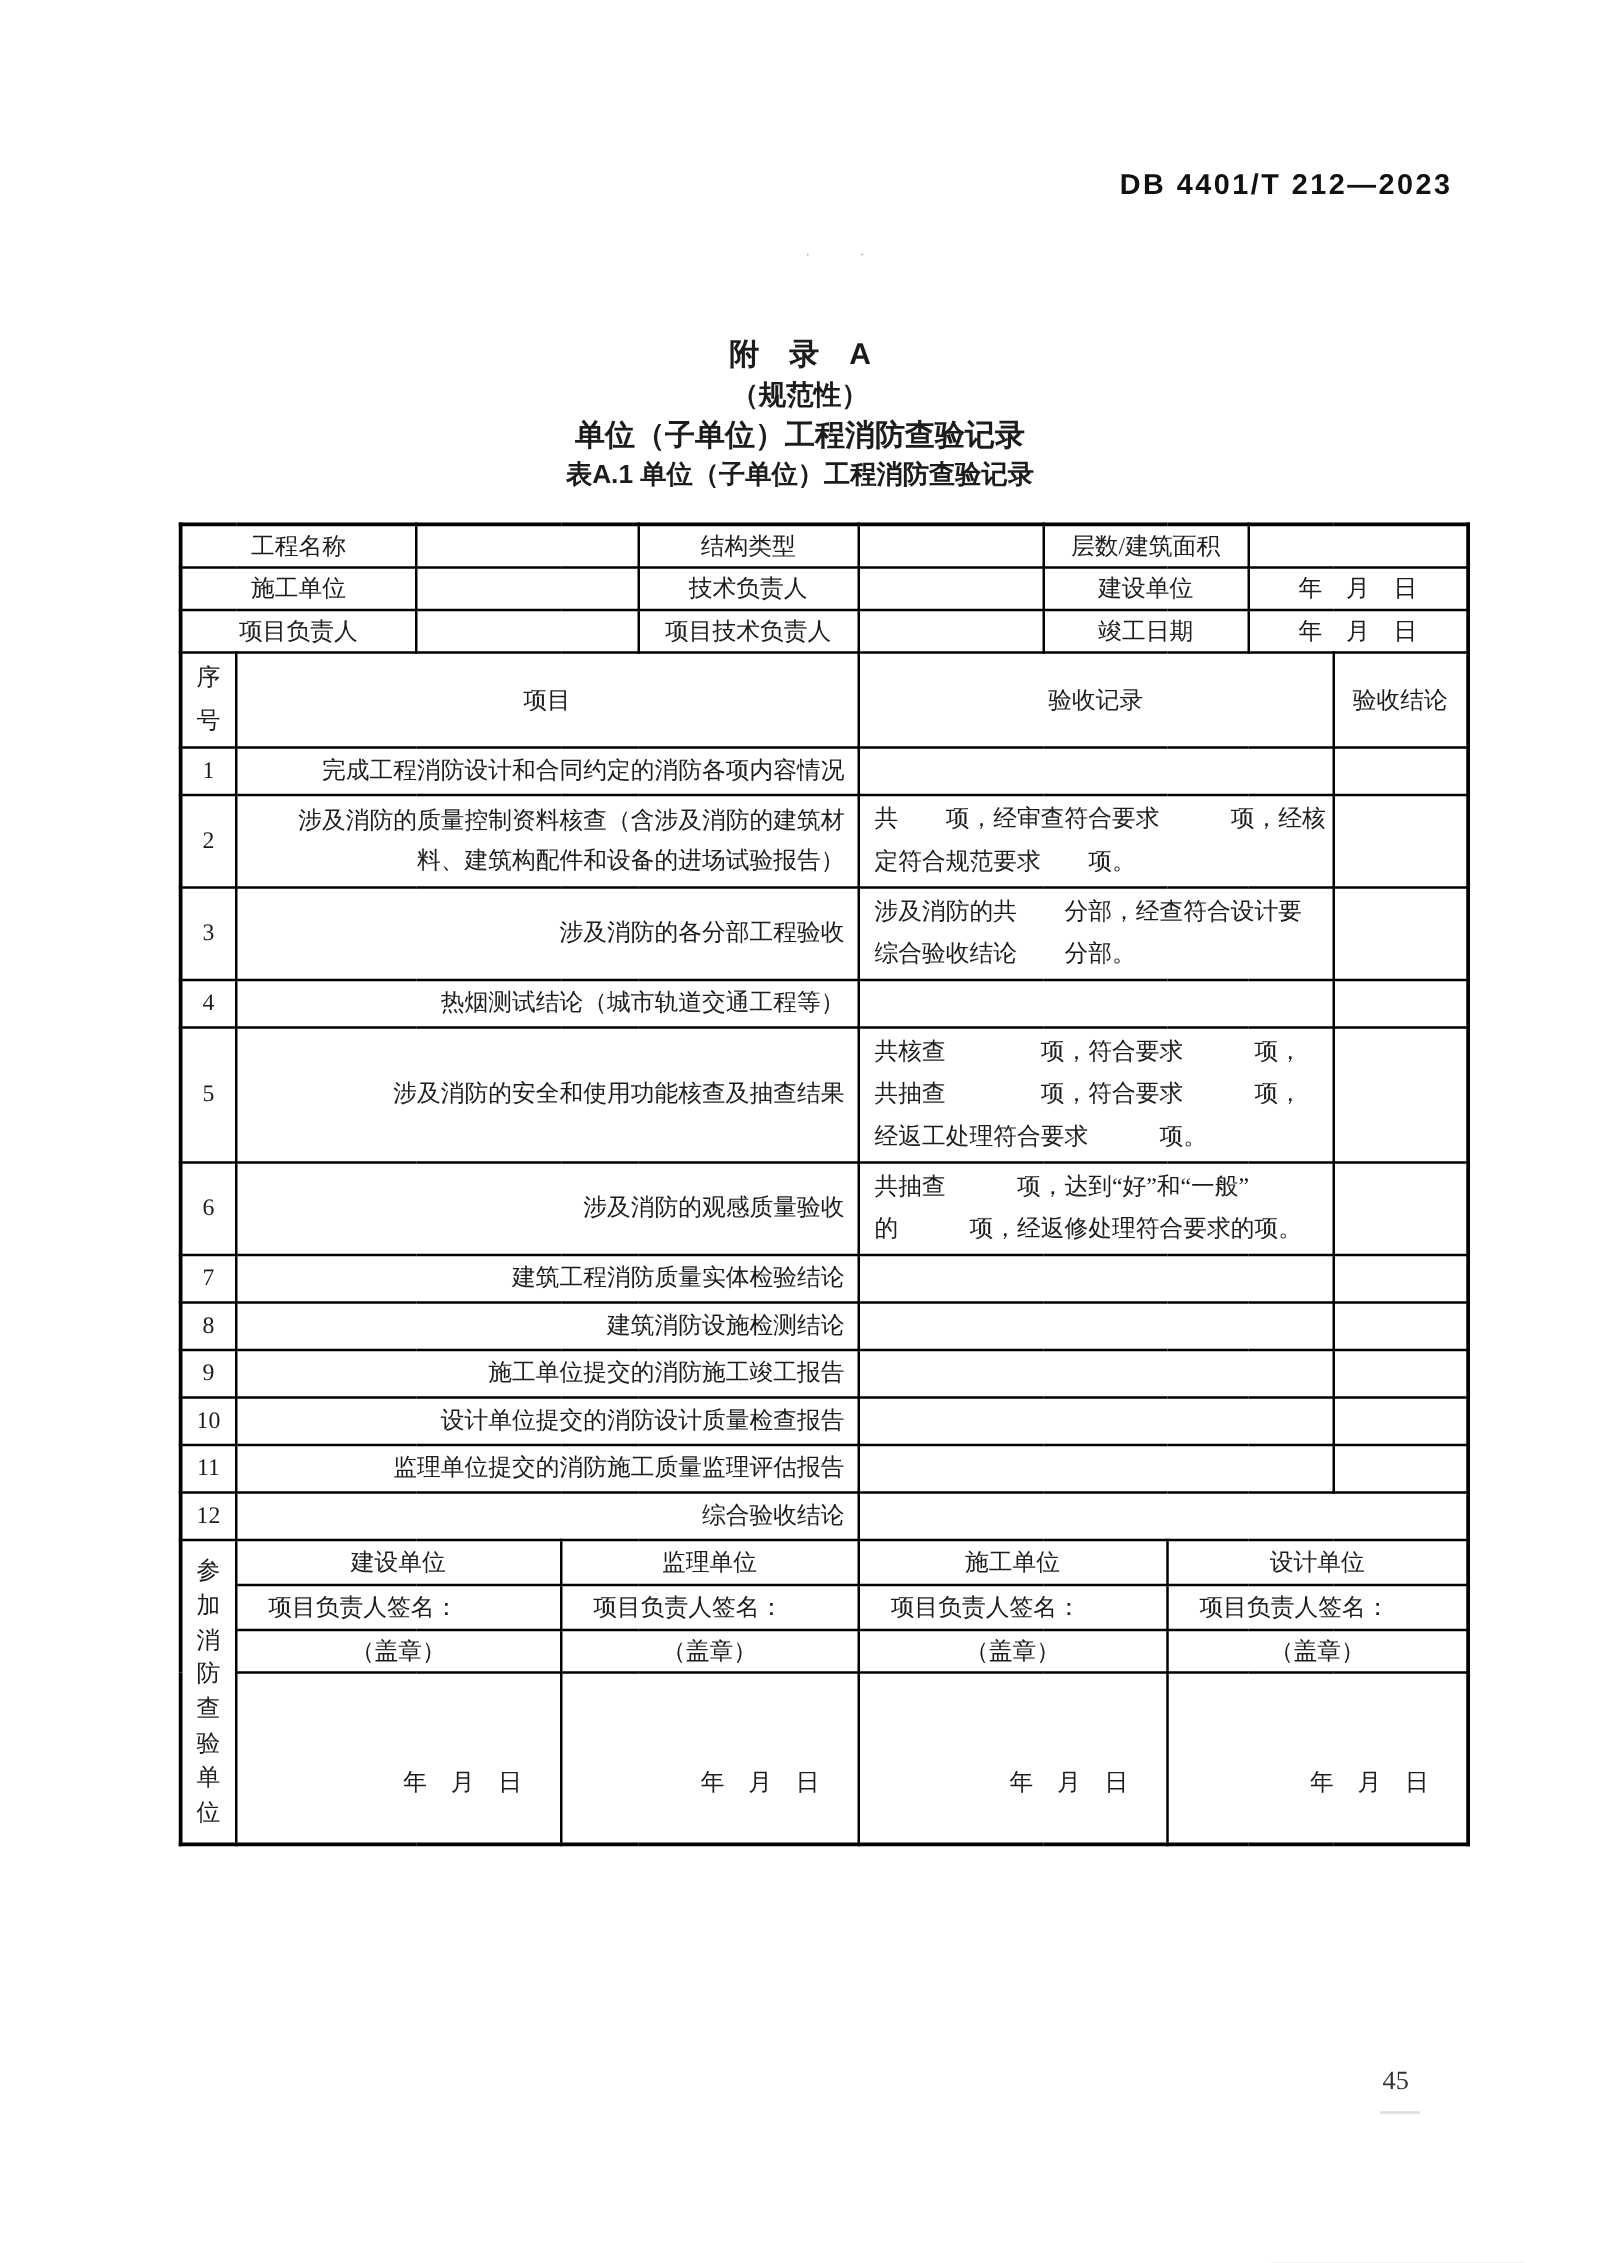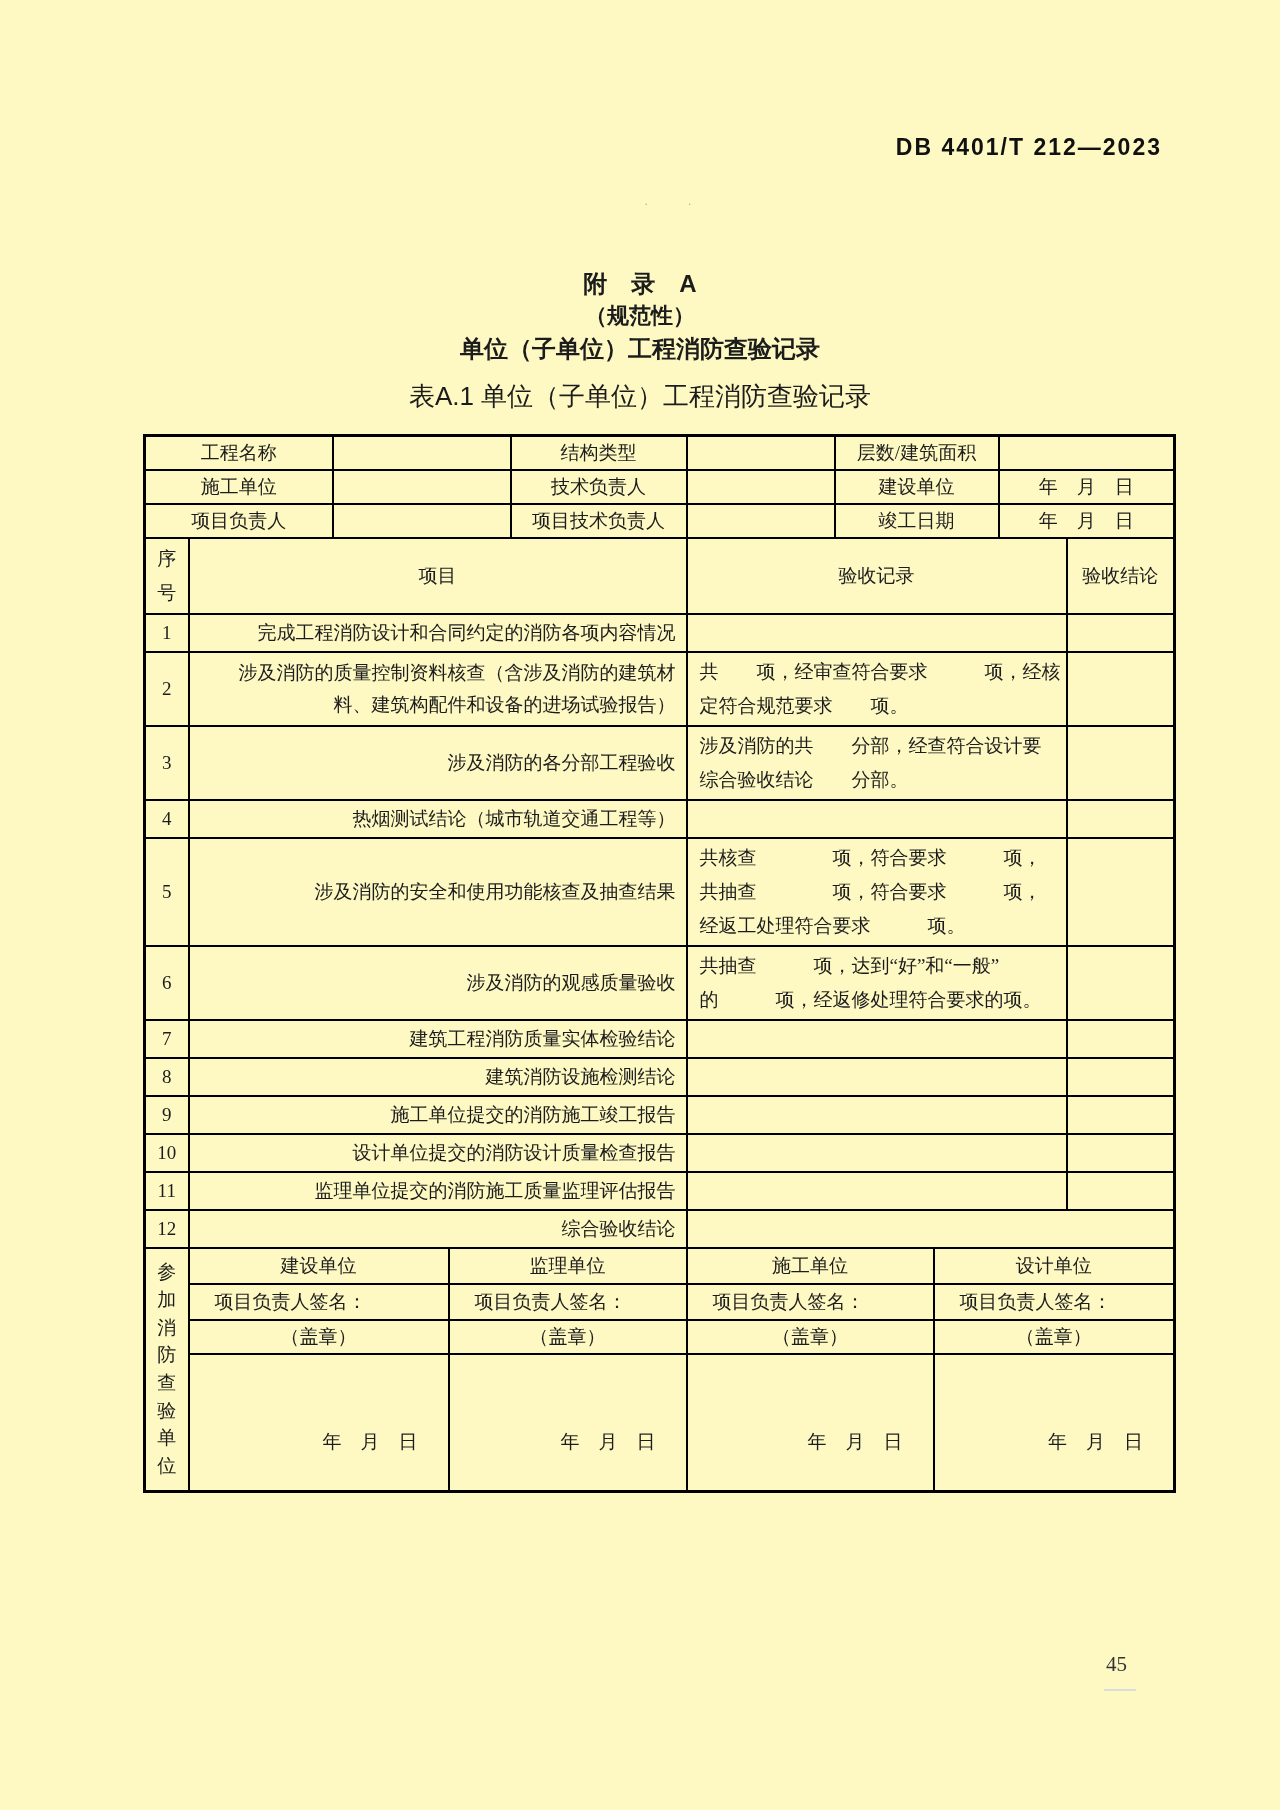--- a/index.html
+++ b/index.html
@@ -1,21 +1,21 @@
 <!DOCTYPE html>
 <html><head>
 <meta charset="utf-8">
 <style>
   * { margin:0; padding:0; box-sizing:border-box; }
   html,body { background:#e9e9e9; }
   .page {
     position:relative;
     width:1280px; height:1810px;
     margin:0 auto;
-    background:#fef9c3;
+    background:#ffffff;
     font-family:"Liberation Serif", serif;
     color:#1c1c1c;
     overflow:hidden;
   }
   .doc-code {
     position:absolute; top:134px; right:118px;
     font-family:"Liberation Sans", sans-serif;
     font-weight:bold; font-size:23px; letter-spacing:2px;
     color:#111;
   }
@@ -37,24 +37,23 @@
   .t3 {
     text-align:center;
     font-family:"Liberation Sans", sans-serif;
     font-weight:bold; font-size:24px; line-height:34px;
   }
   .intro {
     margin:22px 0 0 190px;
     font-size:21px; line-height:28px;
   }
   .caption {
-    margin-top:16px;
-    text-align:center;
-    font-family:"Liberation Sans", sans-serif;
-    font-weight:normal; font-size:26px; line-height:28px;
+    text-align:center;
+    font-family:"Liberation Sans", sans-serif;
+    font-weight:bold; font-size:21px; line-height:28px;
   }
   table.main {
     margin:24px 0 0 143px;
     width:1030px;
     border-collapse:collapse;
     border:3px solid #000;
     table-layout:fixed;
   }
   table.main td {
     border:2px solid #000;

